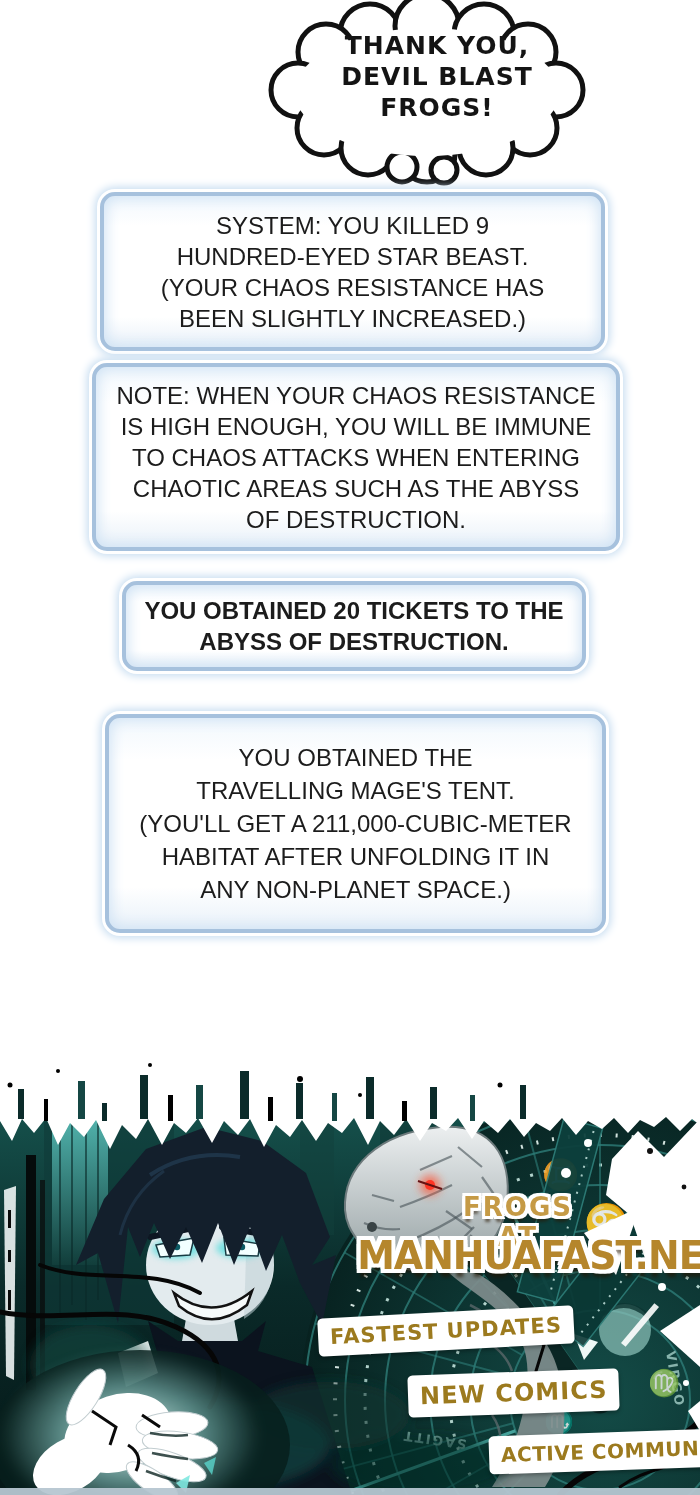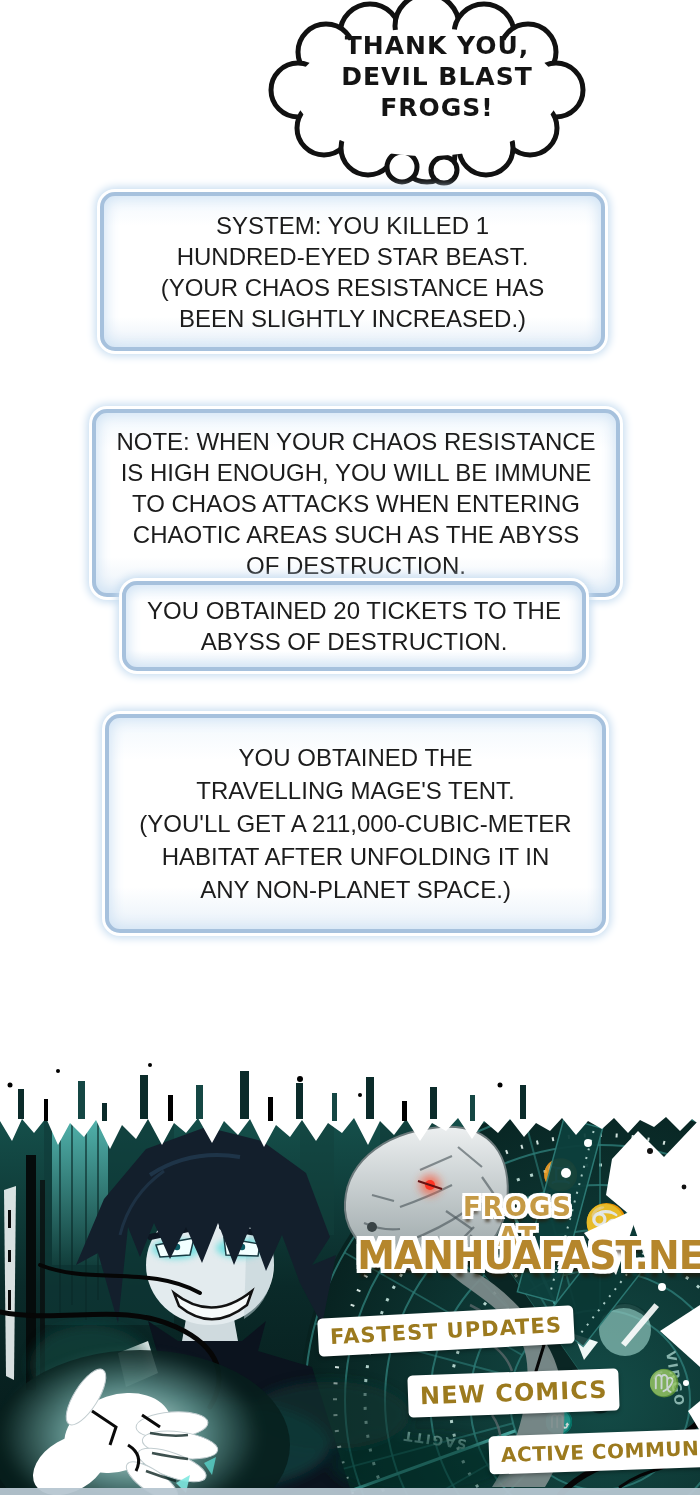--- a/index.html
+++ b/index.html
@@ -11,22 +11,22 @@
     white-space:pre-line;font-family:"DejaVu Sans", sans-serif;font-weight:800;
     font-size:25px;line-height:31px;letter-spacing:1px;color:#141414;}
   
   .sysbox{position:absolute;border-radius:15px;
     background:linear-gradient(180deg,#f2f8fd 0%,#ffffff 20%,#ffffff 80%,#e9f1f9 100%);
     border:4px solid #a6c1dd;
     box-shadow:0 0 0 3px #ffffff,0 0 9px 5px #c6dcf0,inset 0 0 14px 2px #cfe2f4;
     display:flex;align-items:center;justify-content:center;text-align:center;}
   .sysbox-text{white-space:pre-line;font-size:24px;line-height:31px;color:#1c1c1c;}
   #sysbox-1{left:100px;top:192px;width:497px;height:151px;}
-  #sysbox-2{left:92px;top:363px;width:520px;height:180px;margin-top:46px;}
-  #sysbox-3{left:122px;top:581px;width:456px;height:82px;}
+  #sysbox-2{left:92px;top:363px;width:520px;height:180px;}
+  #sysbox-3{left:122px;top:581px;width:456px;height:82px;font-weight:bold;}
   #sysbox-4{left:105px;top:714px;width:493px;height:211px;}
   #sysbox-4 .sysbox-text{line-height:33px;}
   
   #banner-svg{position:absolute;left:0;top:1060px;}
   .gold-comic{font-family:"DejaVu Sans", sans-serif;font-weight:800;position:absolute;
     color:#c59a45;
     text-shadow:-3px -3px 0 #fff,0 -3px 0 #fff,3px -3px 0 #fff,-3px 0 0 #fff,3px 0 0 #fff,
                 -3px 3px 0 #fff,0 3px 0 #fff,3px 3px 0 #fff,0 6px 3px rgba(40,24,4,.6);}
   #read-at{left:448px;top:1192px;width:140px;text-align:center;font-size:26px;letter-spacing:2px;}
   #site-title{left:352px;top:1233px;width:344px;text-align:center;font-size:39px;
@@ -63,21 +63,21 @@
         <circle cx="182" cy="170" r="13"></circle>
     </g>
     <ellipse cx="165" cy="92" rx="132" ry="64" fill="#ffffff"></ellipse>
     <rect x="70" y="45" width="190" height="95" fill="#ffffff"></rect>
   </svg>
   <div class="bubble-text">THANK YOU,
 DEVIL BLAST
 FROGS!</div>
 
   <div class="sysbox" id="sysbox-1">
-    <div class="sysbox-text">SYSTEM: YOU KILLED 1
+    <div class="sysbox-text">SYSTEM: YOU KILLED 9
 HUNDRED-EYED STAR BEAST.
 (YOUR CHAOS RESISTANCE HAS
 BEEN SLIGHTLY INCREASED.)</div>
   </div>
   <div class="sysbox" id="sysbox-2">
     <div class="sysbox-text">NOTE: WHEN YOUR CHAOS RESISTANCE
 IS HIGH ENOUGH, YOU WILL BE IMMUNE
 TO CHAOS ATTACKS WHEN ENTERING
 CHAOTIC AREAS SUCH AS THE ABYSS
 OF DESTRUCTION.</div>

